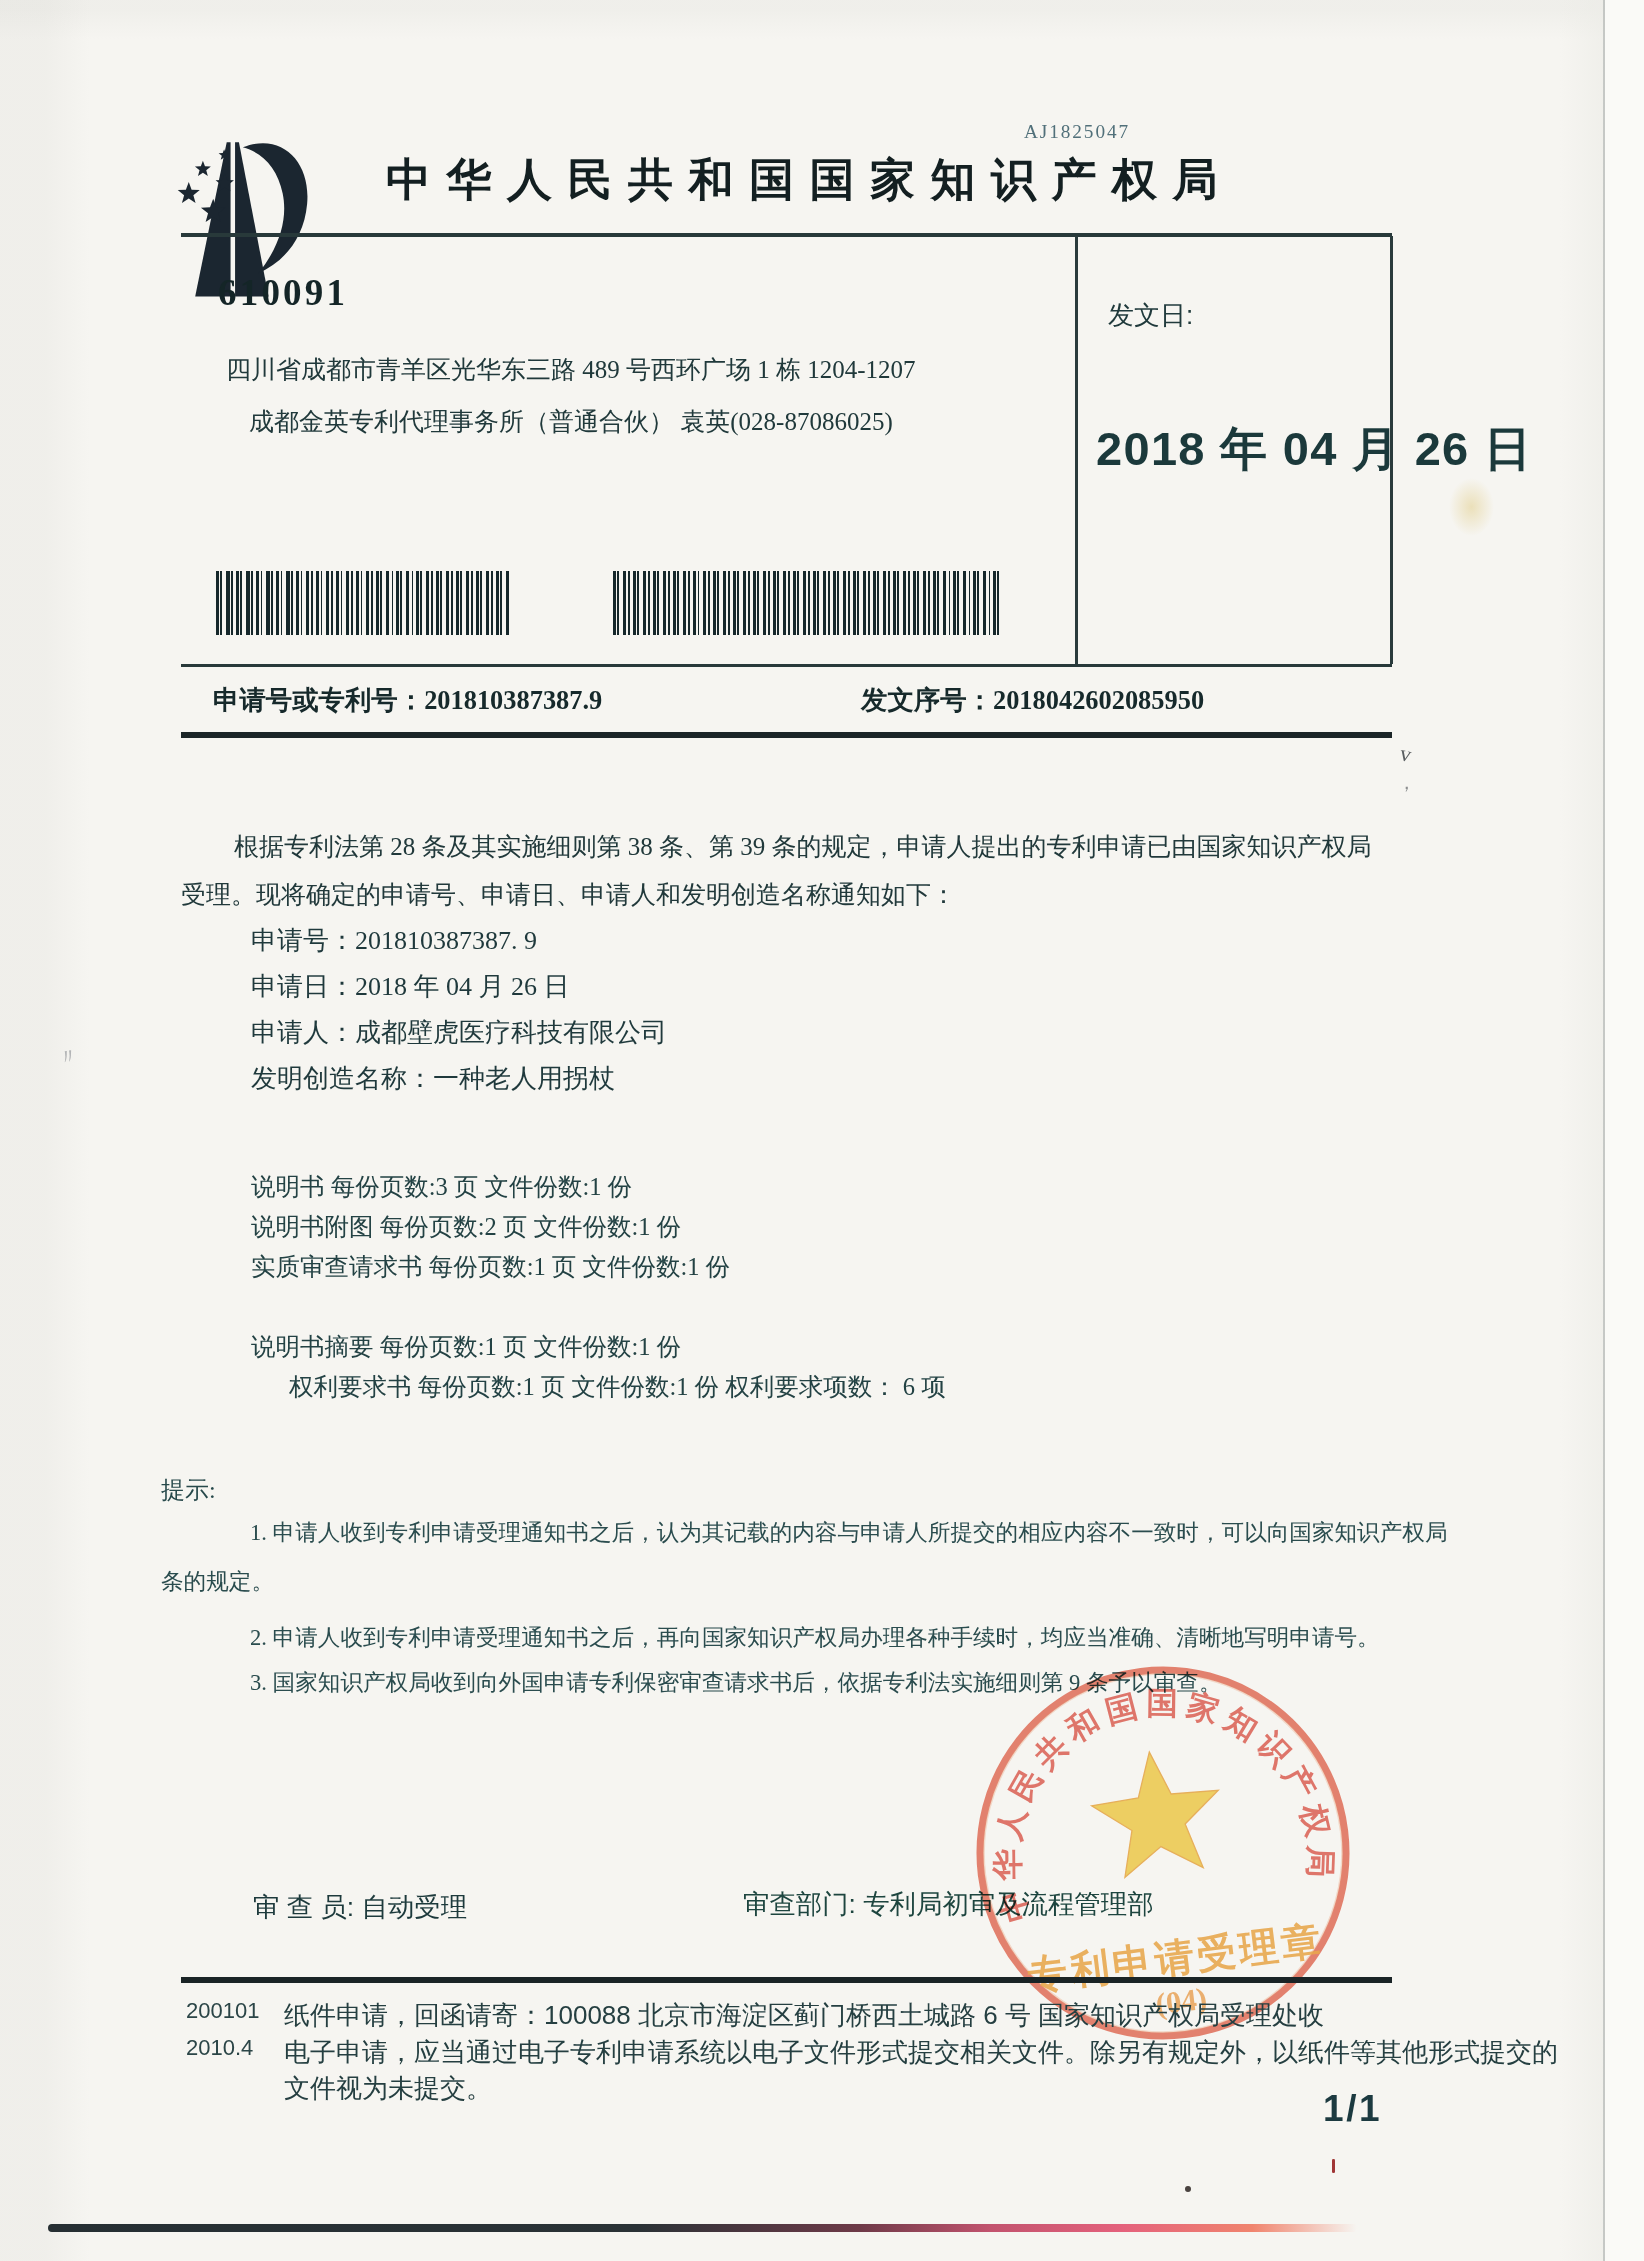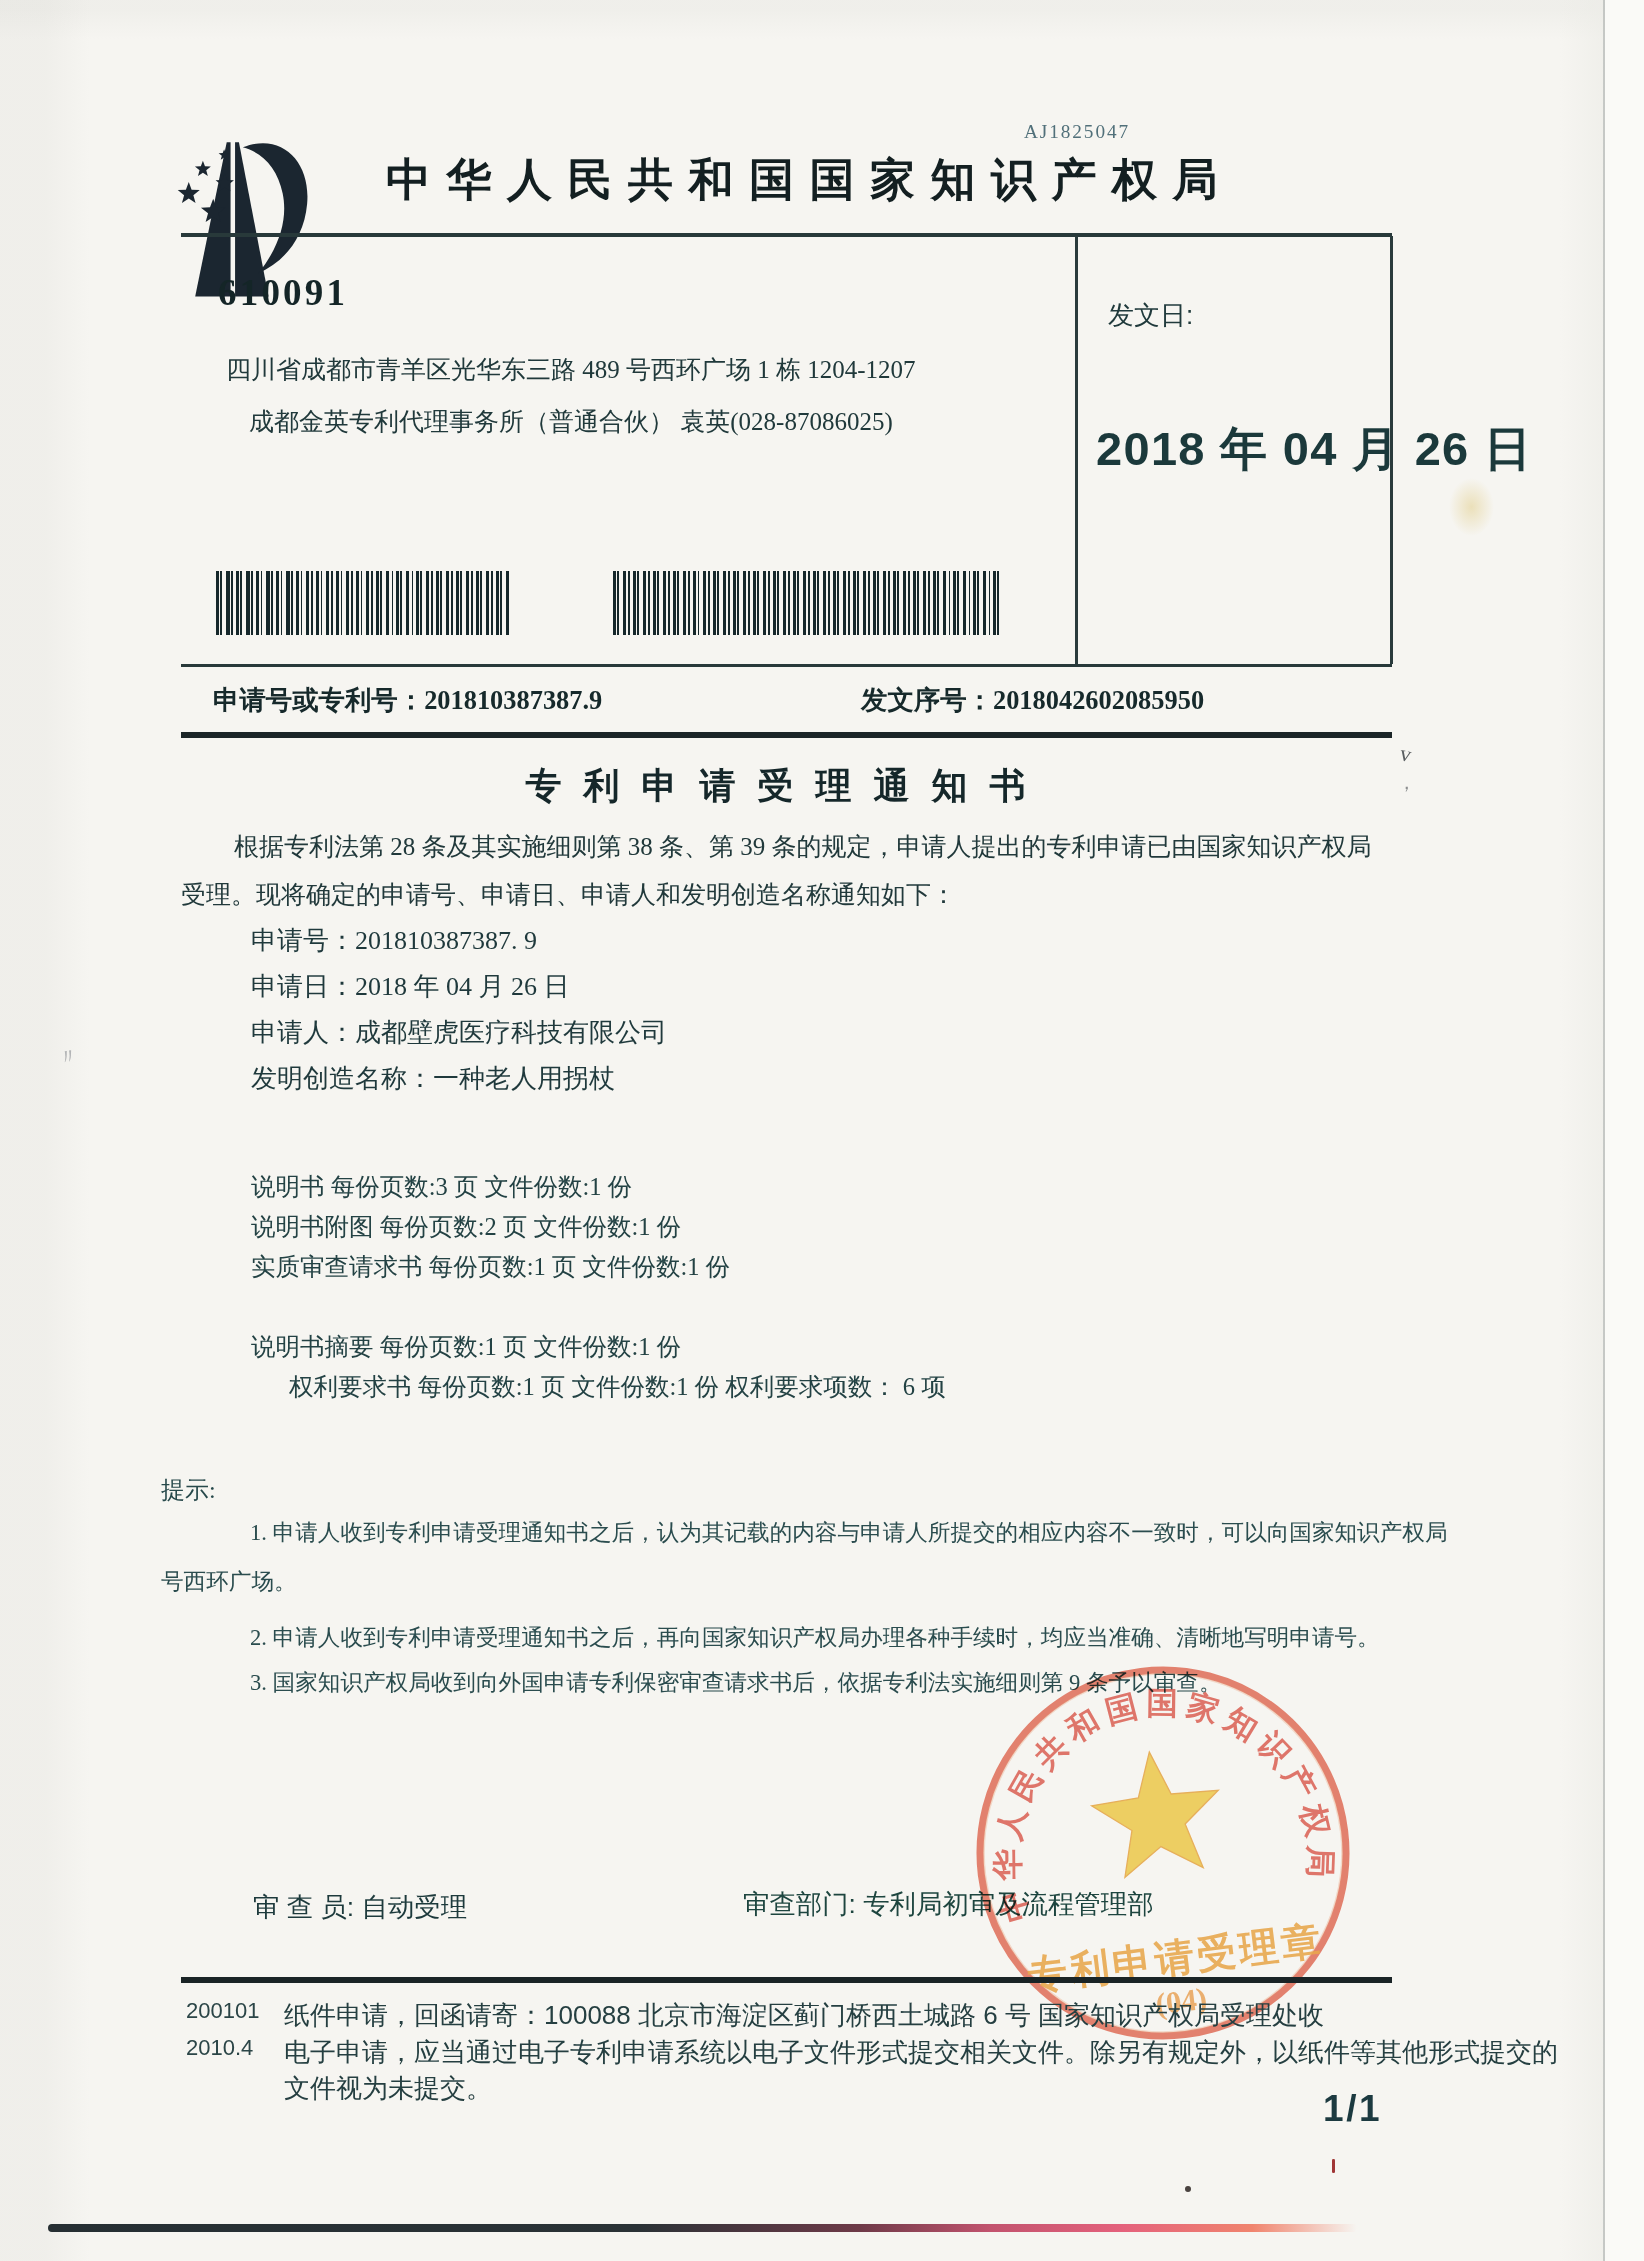--- a/index.html
+++ b/index.html
@@ -121,38 +121,37 @@
   <div class="abs date-stamp">2018 年 04 月 26 日</div>
 
   <div class="barcode bc1"></div>
   <div class="barcode bc2"></div>
 
   <div class="rule rule-mid"></div>
   <div class="abs appno">申请号或专利号：201810387387.9</div>
   <div class="abs serial">发文序号：2018042602085950</div>
   <div class="rule-heavy rule" style="background:#1b2527;"></div>
 
-  <div class="abs doc-title">专利申请受理通知书</div>
   <div class="abs intro1">根据专利法第 28 条及其实施细则第 38 条、第 39 条的规定，申请人提出的专利申请已由国家知识产权局</div>
   <div class="abs intro2">受理。现将确定的申请号、申请日、申请人和发明创造名称通知如下：</div>
 
   <div class="abs field f0">申请号：201810387387. 9</div>
   <div class="abs field f1">申请日：2018 年 04 月 26 日</div>
   <div class="abs field f2">申请人：成都壁虎医疗科技有限公司</div>
   <div class="abs field f3">发明创造名称：一种老人用拐杖</div>
 
   <div class="abs docitem d0">说明书 每份页数:3 页 文件份数:1 份</div>
   <div class="abs docitem d1">说明书附图 每份页数:2 页 文件份数:1 份</div>
   <div class="abs docitem d2">实质审查请求书 每份页数:1 页 文件份数:1 份</div>
   <div class="abs docitem d4">说明书摘要 每份页数:1 页 文件份数:1 份</div>
   <div class="abs docitem d5">权利要求书 每份页数:1 页 文件份数:1 份 权利要求项数： 6 项</div>
 
   <div class="abs notes-head">提示:</div>
   <div class="abs note1a">1. 申请人收到专利申请受理通知书之后，认为其记载的内容与申请人所提交的相应内容不一致时，可以向国家知识产权局</div>
-  <div class="abs note1b">号西环广场。</div>
+  <div class="abs note1b">条的规定。</div>
   <div class="abs note2">2. 申请人收到专利申请受理通知书之后，再向国家知识产权局办理各种手续时，均应当准确、清晰地写明申请号。</div>
   <div class="abs note3">3. 国家知识产权局收到向外国申请专利保密审查请求书后，依据专利法实施细则第 9 条予以审查。</div>
 
   <div class="abs examiner">审 查 员: 自动受理</div>
   <div class="abs department">审查部门: 专利局初审及流程管理部</div>
 
   <svg class="abs seal" viewBox="0 0 624 624">
     <circle cx="312" cy="312" r="284" fill="none" stroke="#e4573f" stroke-width="11" opacity="0.8"></circle>
     <circle cx="312" cy="312" r="278" fill="none" stroke="#f2a078" stroke-width="3" opacity="0.35"></circle>
     <use href="#star5" transform="translate(310,258) scale(104)" fill="#f5d049" opacity="0.92" stroke="#eda83f" stroke-width="0.02"></use>

